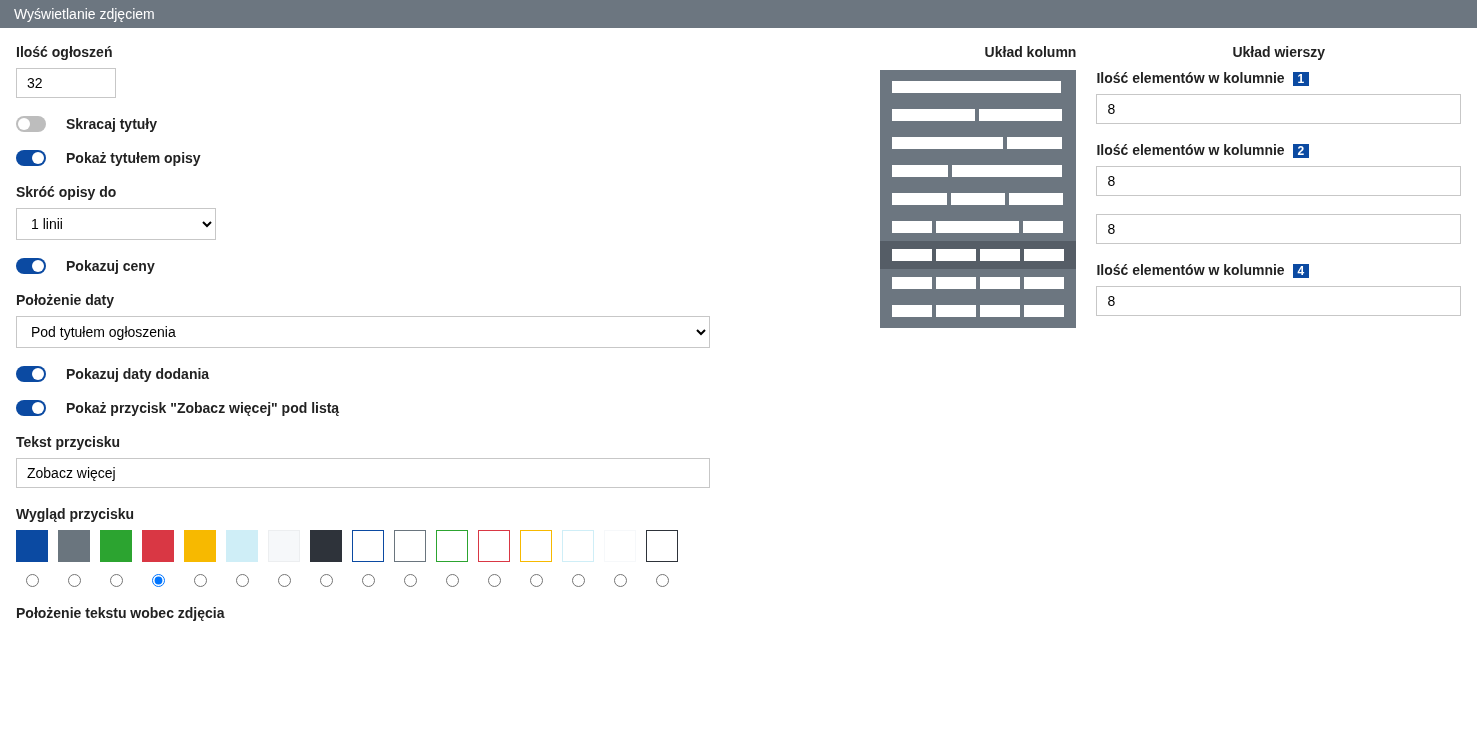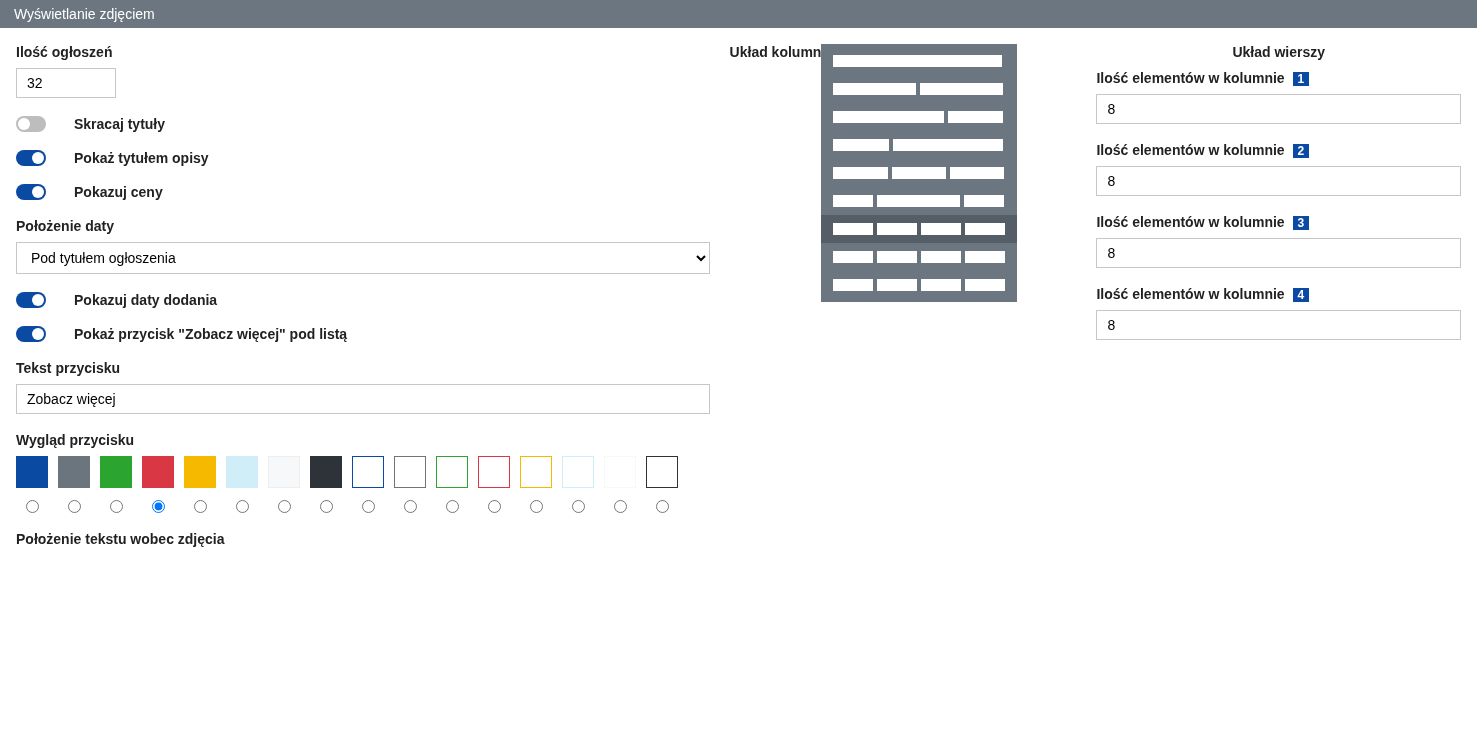--- a/index.html
+++ b/index.html
@@ -1,24 +1,24 @@
 <!DOCTYPE html>
 <html><head>
   <meta charset="utf-8">
   <style>
     * { box-sizing: border-box; margin: 0; padding: 0; }
     body { font-family: "Segoe UI", Arial, sans-serif; font-size: 14px; color: #333; background: #fff; }
     .header-bar { background: #6c7680; color: #fff; padding: 6px 14px; font-size: 14px; }
     .content { display: flex; padding: 16px; gap: 20px; }
     .col-left { flex: 0 0 48%; max-width: 720px; }
-    .col-mid { flex: 0 0 24%; display: flex; flex-direction: row; align-items: flex-start; }
+    .col-mid { flex: 0 0 24%; display: flex; flex-direction: column; align-items: flex-end; }
     .col-right { flex: 1; }
     .field-block { margin-bottom: 18px; }
     .label { font-weight: 700; color: #222; margin-bottom: 8px; display: block; }
-    .inline-label { font-weight: 700; color: #222; margin-left: 28px; }
+    .inline-label { font-weight: 700; color: #222; margin-left: 20px; }
     .cols-title { font-weight: 700; color: #222; text-align: center; margin-bottom: 10px; }
     input[type="text"], input.num { border: 1px solid #c7c7c7; padding: 6px 10px; font-size: 14px; width: 100%; background: #fff; }
     input.small { width: 100px; }
     select { border: 1px solid #c7c7c7; padding: 6px 10px; font-size: 14px; background: #fff; width: 100%; appearance: auto; }
     select.short { width: 200px; }
     .toggle-row { display: flex; align-items: center; margin-bottom: 18px; }
     .toggle { position: relative; width: 30px; height: 16px; border-radius: 8px; cursor: pointer; }
     .toggle.on { background: #0b4aa2; }
     .toggle.off { background: #bdbdbd; }
     .toggle .knob { position: absolute; top: 2px; width: 12px; height: 12px; border-radius: 50%; background: #fff; }
@@ -58,20 +58,26 @@
       <span class="inline-label">Skracaj tytuły</span>
     </div>
 
     <div class="toggle-row">
       <div class="toggle on" id="tg-show-short-desc">
           <div class="knob"></div>
         </div>
       <span class="inline-label">Pokaż tytułem opisy</span>
     </div>
 
+    <div class="field-block">
+      <span class="label">Skróć opisy do</span>
+      <select class="short">
+        <option>1 linii</option>
+      </select>
+    </div>
 
     <div class="toggle-row">
       <div class="toggle on" id="tg-show-prices">
           <div class="knob"></div>
         </div>
       <span class="inline-label">Pokazuj ceny</span>
     </div>
 
     <div class="field-block">
       <span class="label">Położenie daty</span>
@@ -224,18 +230,18 @@
           <div class="layout-cell" style="flex: 0 0 calc(25% - 3px);"></div>
         </div>
       </div>
   </div>
 
   <div class="col-right">
     <div class="cols-title">Układ wierszy</div>
     <div id="rows-container">
         <div class="field-block"><span class="label">Ilość elementów w kolumnie <span class="badge">1</span></span><input type="text" class="num" value="8" style=""></div>
         <div class="field-block"><span class="label">Ilość elementów w kolumnie <span class="badge">2</span></span><input type="text" class="num" value="8" style=""></div>
-        <div class="field-block"><span class="label">Ilość elementów w kolumnie <span class="badge">3</span></span><input type="text" class="num" value="8" style=""></div>
+        <div class="field-block"><input type="text" class="num" value="8" style=""></div>
         <div class="field-block"><span class="label">Ilość elementów w kolumnie <span class="badge">4</span></span><input type="text" class="num" value="8" style=""></div>
       </div>
   </div>
 
 </div>
 
 </body></html>

